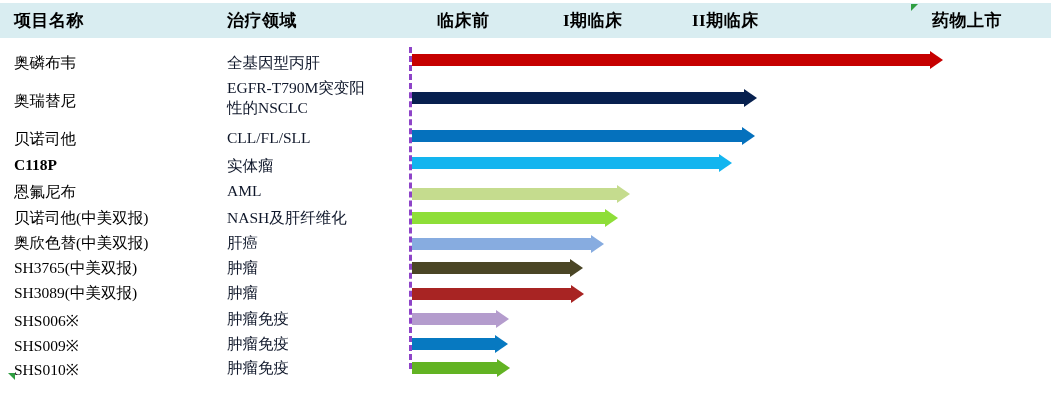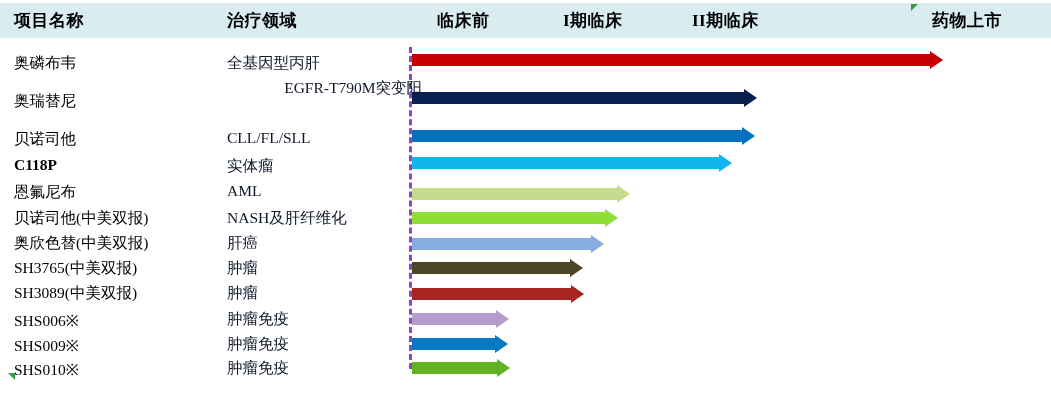--- a/index.html
+++ b/index.html
@@ -104,22 +104,23 @@
   <div id="rows-layer">
       <div class="row-label" style="top: 53px;">奥磷布韦</div>
       <div class="row-area" style="top: 53px;">
         <div>全基因型丙肝</div>
       </div>
       <div class="bar" style="top: 54px; width: 531px;">
         <div class="shaft" style="width: 518px; background: rgb(198, 0, 0);"></div>
         <div class="head" style="left: 518px; border-left: 13px solid rgb(198, 0, 0);"></div>
       </div>
       <div class="row-label" style="top: 91px;">奥瑞替尼</div>
-      <div class="row-area two-line" style="top: 78px; text-align: right;">
+      <div class="row-area two-line" style="top: 78px;">
         <div>EGFR-T790M突变阳</div>
+        <div>性的NSCLC</div>
       </div>
       <div class="bar" style="top: 92px; width: 345px;">
         <div class="shaft" style="width: 332px; background: rgb(7, 32, 79);"></div>
         <div class="head" style="left: 332px; border-left: 13px solid rgb(7, 32, 79);"></div>
       </div>
       <div class="row-label" style="top: 129px;">贝诺司他</div>
       <div class="row-area" style="top: 129px;">
         <div>CLL/FL/SLL</div>
       </div>
       <div class="bar" style="top: 130px; width: 343px;">

